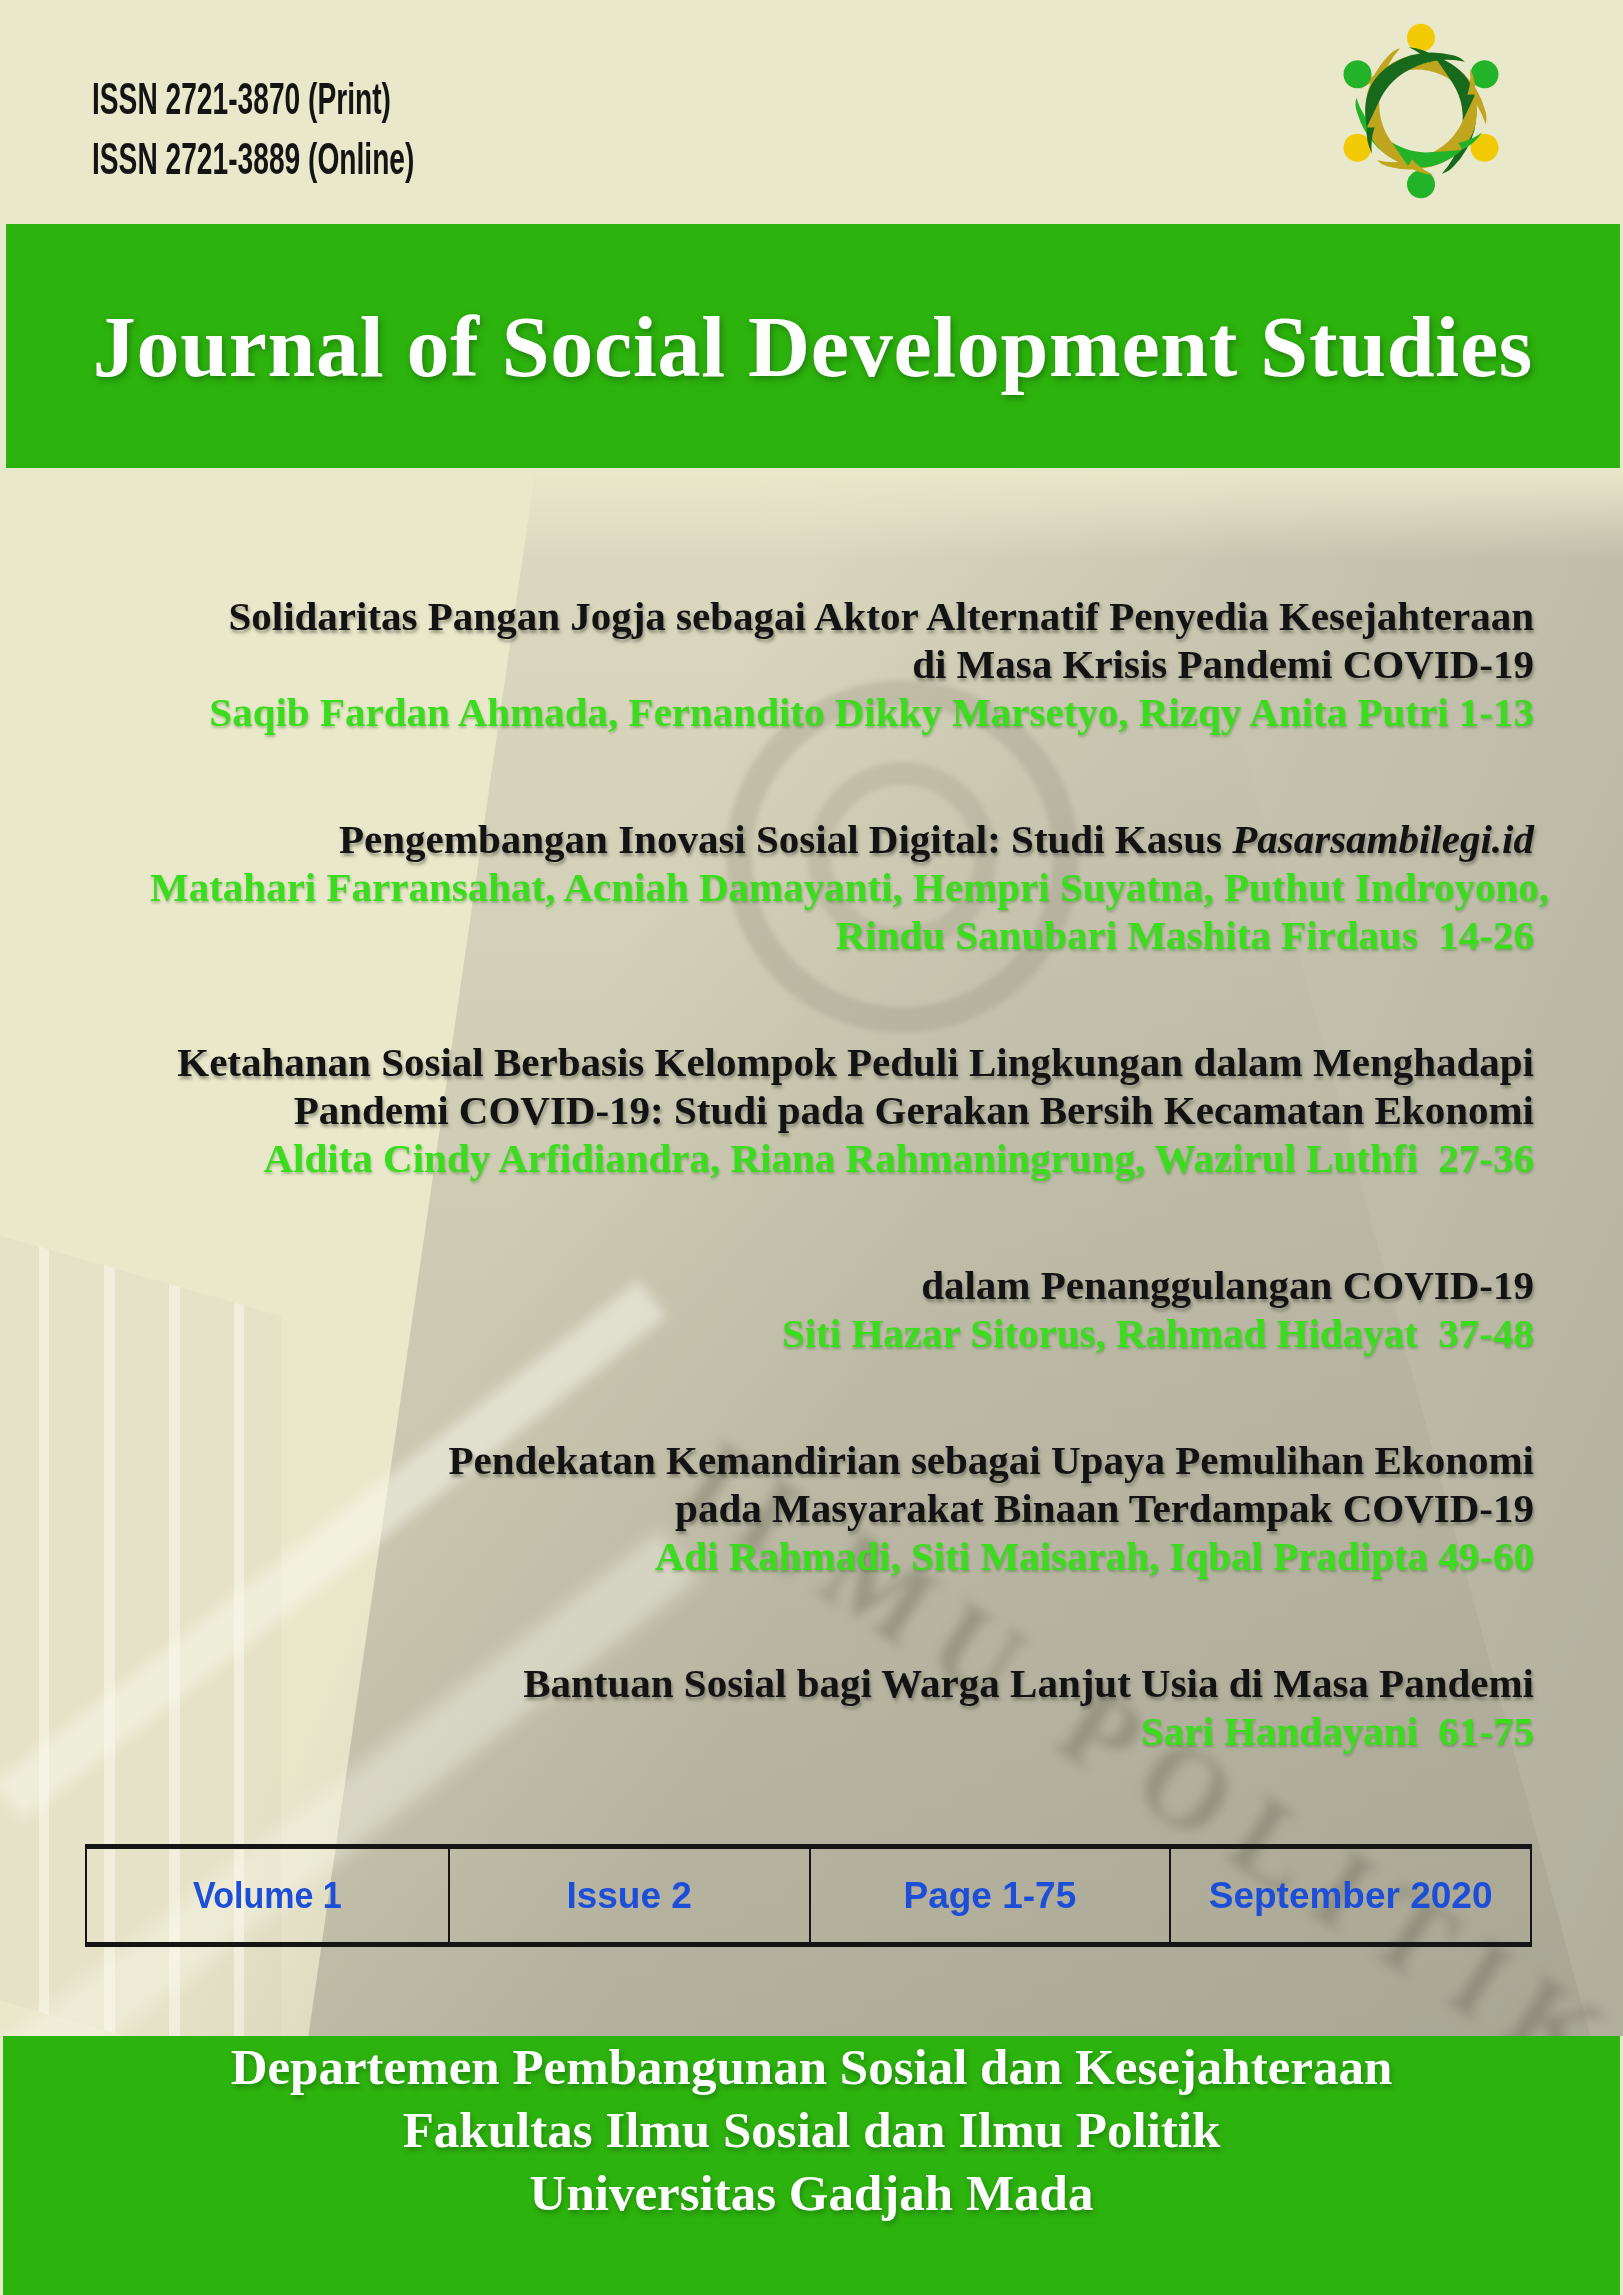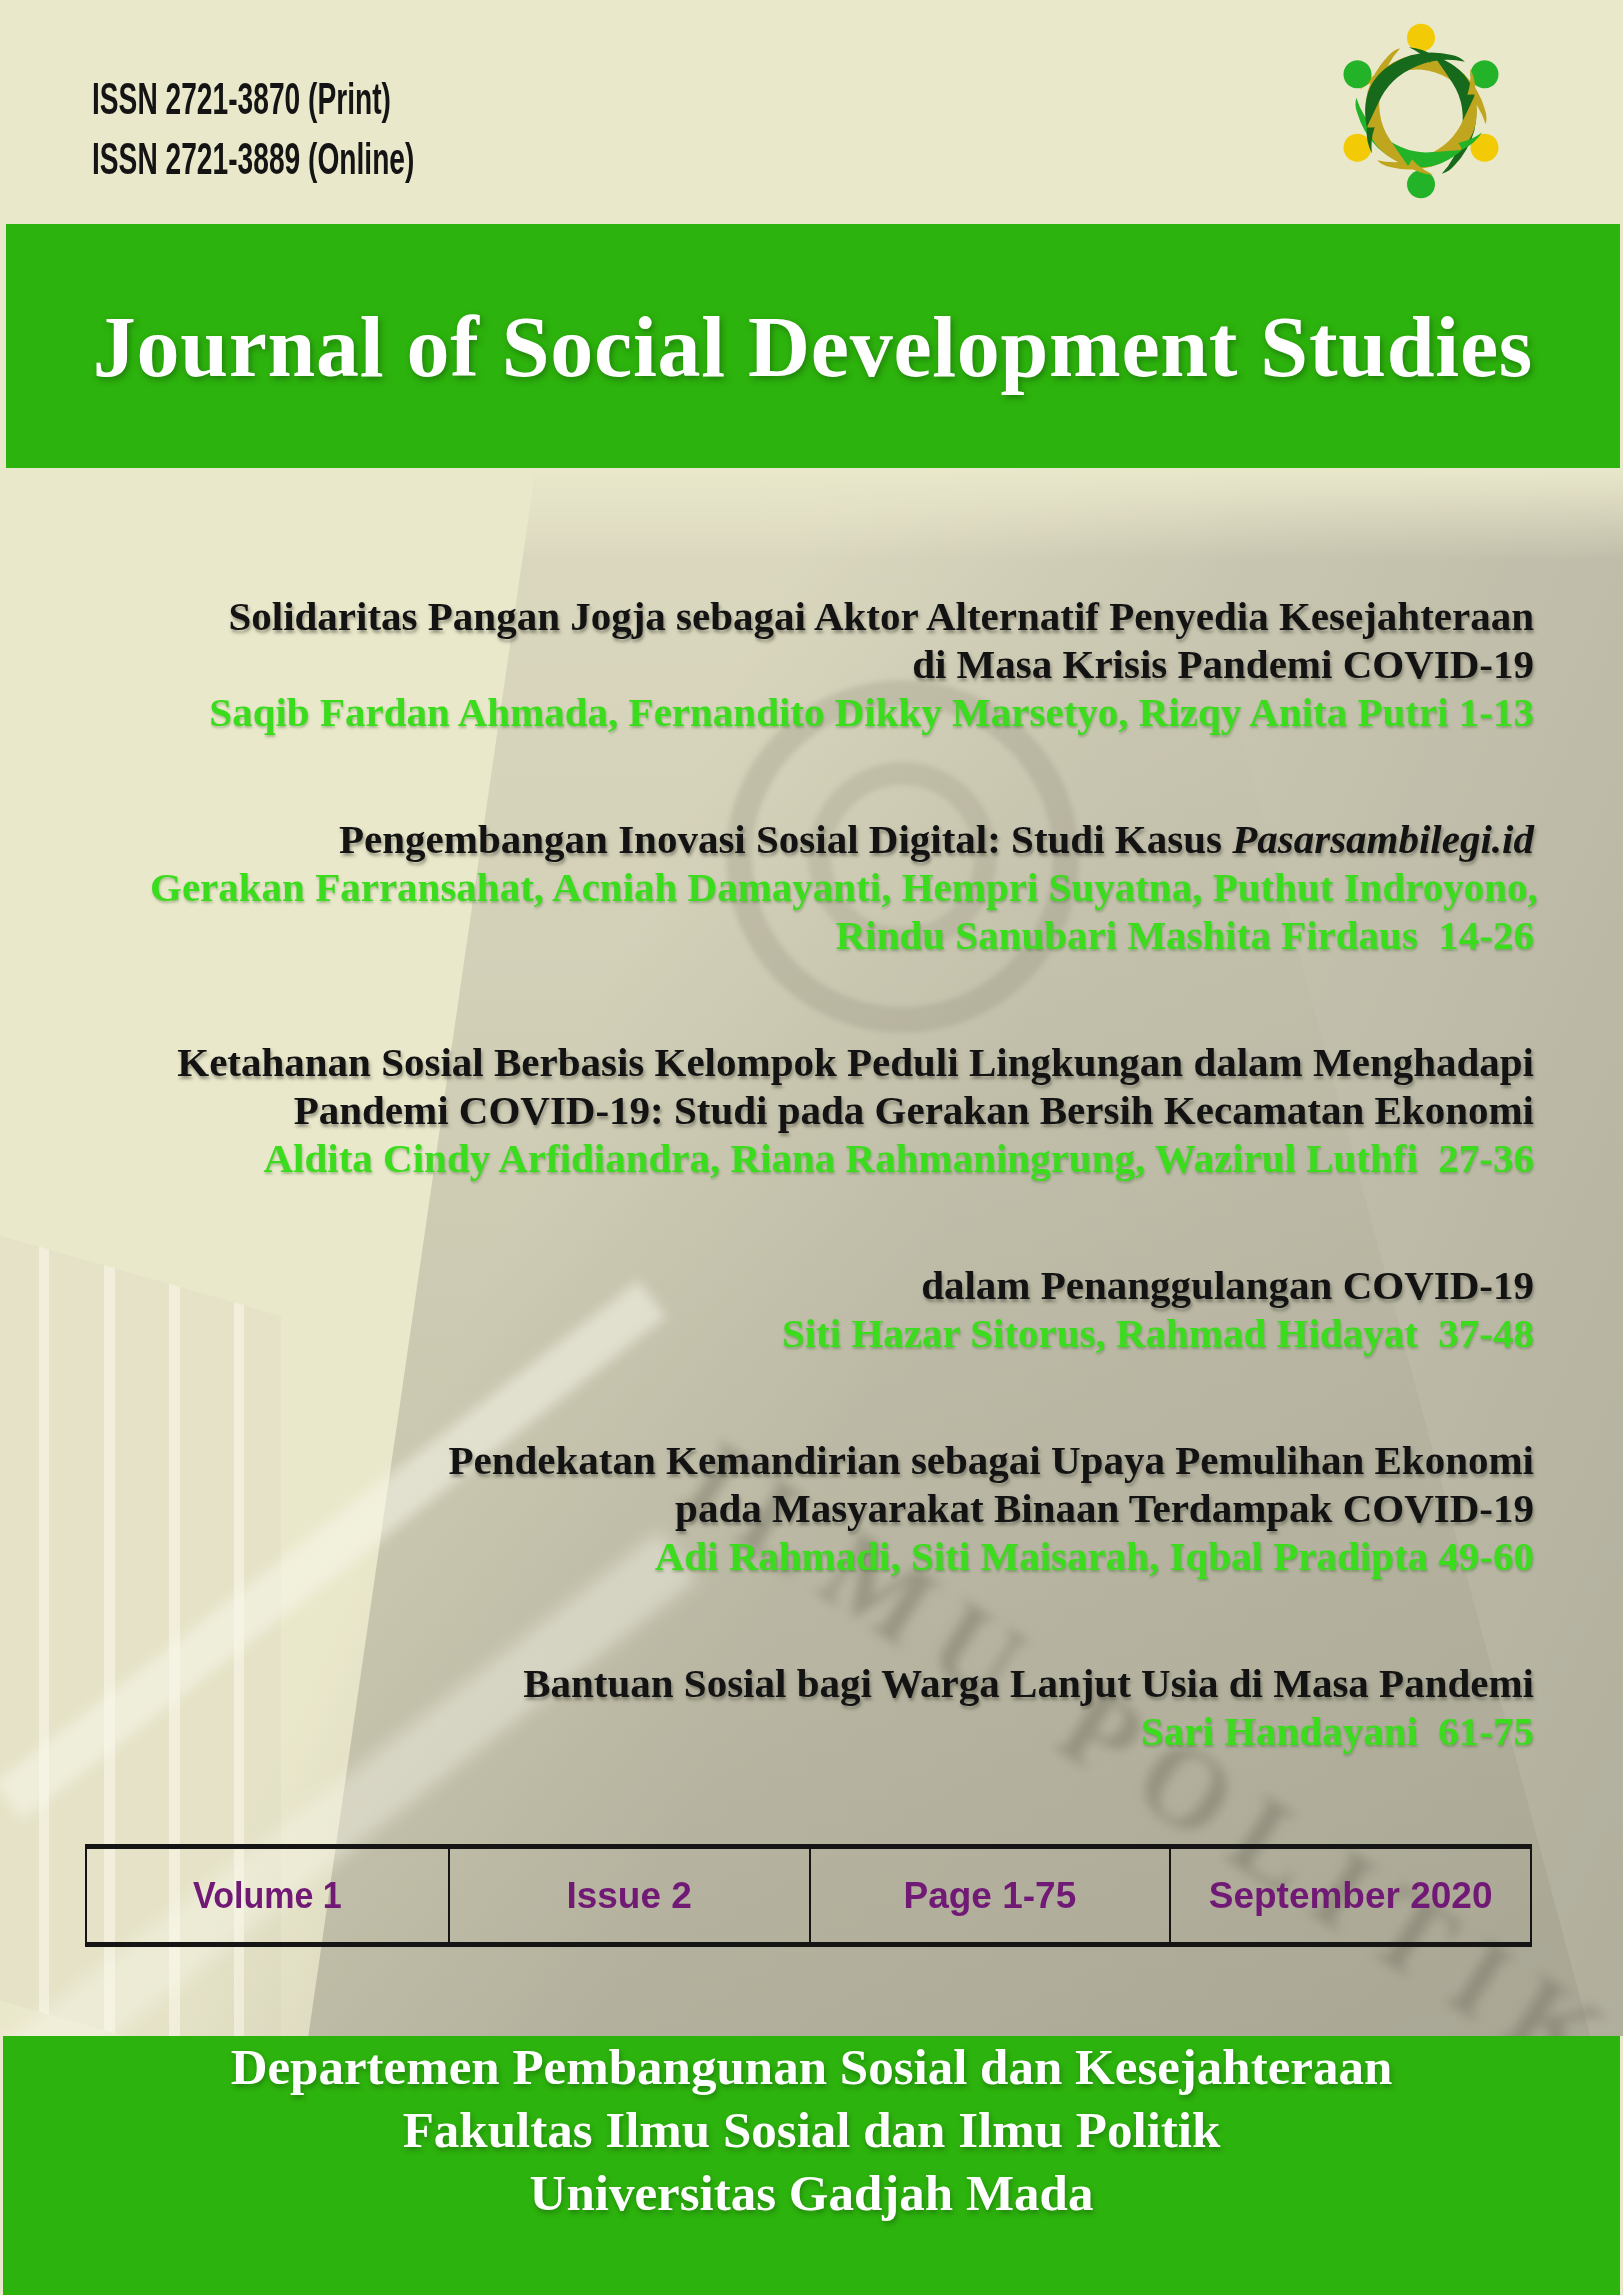--- a/index.html
+++ b/index.html
@@ -74,21 +74,21 @@
   .article{margin-bottom:79px;font-weight:bold;font-size:41px;line-height:48px;}
   .article-title{color:#131313;text-shadow:1.3px 2.6px 3.3px rgba(78,78,64,.55);}
   .article-title .italic{font-style:italic;}
   .article-authors{color:var(--author-green);text-shadow:0.7px 2px 2.6px rgba(35,95,18,.35);}
   .t-line,.a-line{white-space:nowrap;}
   
   .info-table{
     position:absolute;z-index:2;left:85px;top:1376px;width:1447px;height:103px;
     display:grid;grid-template-columns:repeat(4,1fr);
     border:2.6px solid #151515;border-top-width:5.2px;border-bottom-width:5.2px;
-    font-family:"Liberation Sans",sans-serif;font-weight:bold;font-size:37px;color:#701a75;
+    font-family:"Liberation Sans",sans-serif;font-weight:bold;font-size:37px;color:#1d4ed8;
   }
   .info-cell{display:flex;align-items:center;justify-content:center;transform:scaleX(.92);}
   .info-cell+.info-cell{border-left:2.6px solid #151515;transform:none;}
   .info-cell{border-left:0;}
   .info-table .info-cell:nth-child(n+2){border-left:2.6px solid #151515;}
   
   .bottom-band{
     position:absolute;top:2036px;left:3.3px;right:3.3px;height:260px;
     background:var(--band-green);text-align:center;
   }
@@ -162,21 +162,21 @@
           </div>
           <div class="article-authors">
             <div class="a-line">Saqib Fardan Ahmada, Fernandito Dikky Marsetyo, Rizqy Anita Putri 1-13</div>
           </div>
         </article>
         <article class="article">
           <div class="article-title">
             <div class="t-line"><span>Pengembangan Inovasi Sosial Digital: Studi Kasus </span><span class="italic">Pasarsambilegi.id</span></div>
           </div>
           <div class="article-authors">
-            <div class="a-line">Gerakan Farransahat, Acniah Damayanti, Hempri Suyatna, Puthut Indroyono,</div>
+            <div class="a-line">Matahari Farransahat, Acniah Damayanti, Hempri Suyatna, Puthut Indroyono,</div>
             <div class="a-line">Rindu Sanubari Mashita Firdaus&nbsp; 14-26</div>
           </div>
         </article>
         <article class="article">
           <div class="article-title">
             <div class="t-line"><span>Ketahanan Sosial Berbasis Kelompok Peduli Lingkungan dalam Menghadapi</span></div>
             <div class="t-line"><span>Pandemi COVID-19: Studi pada Gerakan Bersih Kecamatan Ekonomi</span></div>
           </div>
           <div class="article-authors">
             <div class="a-line">Aldita Cindy Arfidiandra, Riana Rahmaningrung, Wazirul Luthfi&nbsp; 27-36</div>

